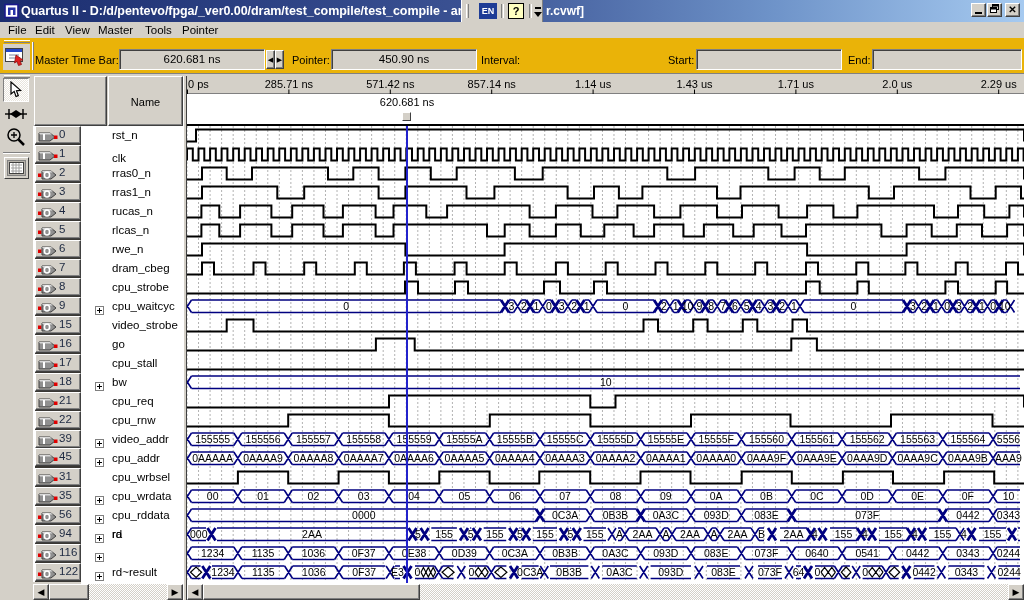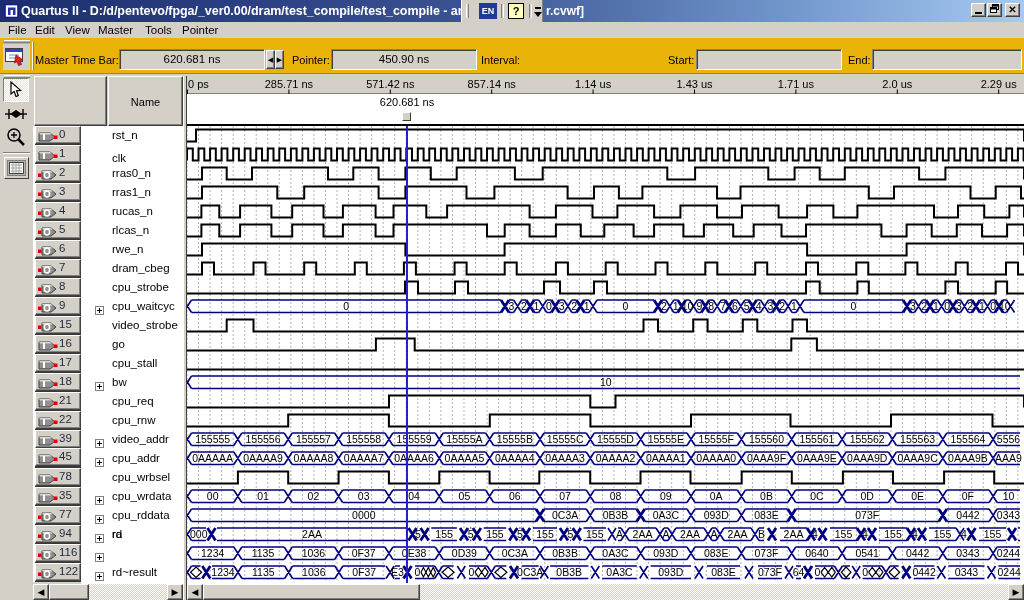--- a/index.html
+++ b/index.html
@@ -563,21 +563,21 @@
       <path d="M2,4.5H7M4.5,2V7" stroke="#000" stroke-width="1"></path>
     </svg></div>
 <div class="rname" style="top:452px">cpu_addr</div>
 <div class="rowbtn" style="top:468px">
     <span class="pin"><svg width="20" height="12" viewBox="0 0 20 12">
         <polygon points="1,2 12,2 17,6 12,10 1,10" fill="#909090" stroke="#404040" stroke-width="1"></polygon>
         <polygon points="1,2 12,2 14,3.5 2,3.5" fill="#d8d8d8"></polygon>
         <rect x="5" y="3" width="2" height="6" fill="#fff"></rect>
         <rect x="16" y="4.5" width="3.5" height="3.5" fill="#e00000"></rect>
       </svg></span>
-    <span class="rnum">78</span>
+    <span class="rnum">31</span>
   </div>
 <div class="rname" style="top:471px">cpu_wrbsel</div>
 <div class="rowbtn" style="top:487px">
     <span class="pin"><svg width="20" height="12" viewBox="0 0 20 12">
         <polygon points="1,2 12,2 17,6 12,10 1,10" fill="#909090" stroke="#404040" stroke-width="1"></polygon>
         <polygon points="1,2 12,2 14,3.5 2,3.5" fill="#d8d8d8"></polygon>
         <rect x="5" y="3" width="2" height="6" fill="#fff"></rect>
         <rect x="16" y="4.5" width="3.5" height="3.5" fill="#e00000"></rect>
       </svg></span>
     <span class="rnum">35</span>
@@ -587,21 +587,21 @@
       <path d="M2,4.5H7M4.5,2V7" stroke="#000" stroke-width="1"></path>
     </svg></div>
 <div class="rname" style="top:490px">cpu_wrdata</div>
 <div class="rowbtn" style="top:506px">
     <span class="pin"><svg width="20" height="12" viewBox="0 0 20 12">
         <rect x="0" y="4.5" width="3.5" height="3.5" fill="#e00000"></rect>
         <polygon points="4,2 13,2 18,6 13,10 4,10" fill="#909090" stroke="#404040" stroke-width="1"></polygon>
         <polygon points="4,2 13,2 15,3.5 5,3.5" fill="#d8d8d8"></polygon>
         <ellipse cx="9" cy="6" rx="2.6" ry="3" fill="none" stroke="#fff" stroke-width="1.6"></ellipse>
       </svg></span>
-    <span class="rnum">77</span>
+    <span class="rnum">56</span>
   </div>
 <div class="plus" style="top:510px"><svg width="9" height="9" viewBox="0 0 9 9">
       <rect x="0.5" y="0.5" width="8" height="8" fill="#fff" stroke="#808080"></rect>
       <path d="M2,4.5H7M4.5,2V7" stroke="#000" stroke-width="1"></path>
     </svg></div>
 <div class="rname" style="top:509px">cpu_rddata</div>
 <div class="rowbtn" style="top:525px">
     <span class="pin"><svg width="20" height="12" viewBox="0 0 20 12">
         <rect x="0" y="4.5" width="3.5" height="3.5" fill="#e00000"></rect>
         <polygon points="4,2 13,2 18,6 13,10 4,10" fill="#909090" stroke="#404040" stroke-width="1"></polygon>

